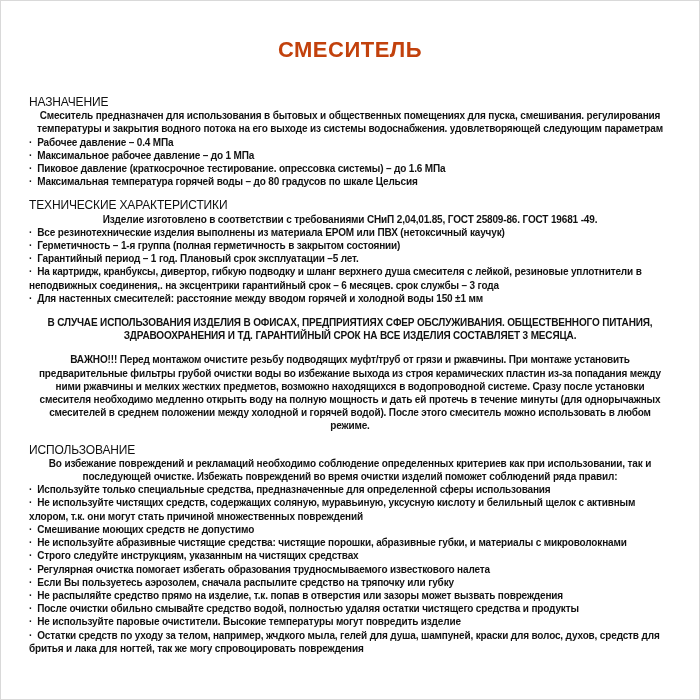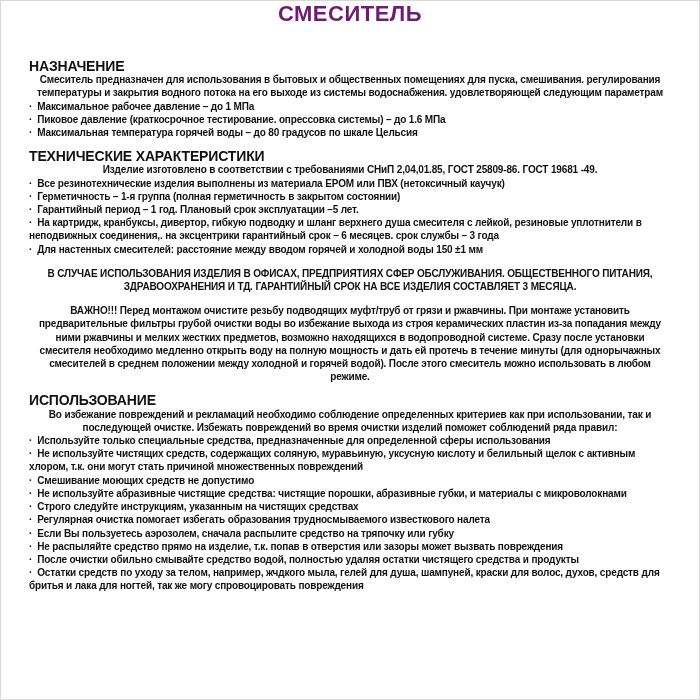--- a/index.html
+++ b/index.html
@@ -14,39 +14,40 @@
     color: #111111;
     position: relative;
     overflow: hidden;
     box-sizing: border-box;
     border: 1px solid #d9d9d9;
   }
   .page {
     padding: 0 28px;
   }
   .doc-title {
+    margin-top: 36px;
     text-align: center;
     font-size: 22px;
     font-weight: 800;
     letter-spacing: 0.5px;
-    color: #701a75;
+    color: #c2410c;
   }
   .content {
     margin-top: 33px;
     font-size: 10px;
     line-height: 13.2px;
     font-weight: 700;
     letter-spacing: -0.15px;
   }
   .section {
     margin-bottom: 11px;
   }
   .section-heading {
-    font-weight: 700;
-    font-size: 14px;
+    font-weight: 400;
+    font-size: 12px;
   }
   .para {
     margin: 0;
     text-align: center;
   }
   .para.caps {
     text-transform: uppercase;
   }
   .bullet::before {
     content: "·";
@@ -59,20 +60,21 @@
 
 <div class="page">
 
   <div class="doc-title">СМЕСИТЕЛЬ</div>
 
   <div class="content">
 
     <div class="section">
       <div class="section-heading">НАЗНАЧЕНИЕ</div>
       <p class="para">Смеситель предназначен для использования в бытовых и общественных помещениях для пуска, смешивания. регулирования температуры и закрытия водного потока на его выходе из системы водоснабжения. удовлетворяющей следующим параметрам</p>
+      <div class="bullet">Рабочее давление – 0.4 МПа</div>
       <div class="bullet">Максимальное рабочее давление – до 1 МПа</div>
       <div class="bullet">Пиковое давление (краткосрочное тестирование. опрессовка системы) – до 1.6 МПа</div>
       <div class="bullet">Максимальная температура горячей воды – до 80 градусов по шкале Цельсия</div>
     </div>
 
     <div class="section">
       <div class="section-heading">ТЕХНИЧЕСКИЕ ХАРАКТЕРИСТИКИ</div>
       <p class="para">Изделие изготовлено в соответствии с требованиями СНиП 2,04,01.85, ГОСТ 25809-86. ГОСТ 19681 -49.</p>
       <div class="bullet">Все резинотехнические изделия выполнены из материала EPOM или ПВХ (нетоксичный каучук)</div>
       <div class="bullet">Герметичность – 1-я группа (полная герметичность в закрытом состоянии)</div>
@@ -94,17 +96,18 @@
       <p class="para">Во избежание повреждений и рекламаций необходимо соблюдение определенных критериев как при использовании, так и последующей очистке. Избежать повреждений во время очистки изделий поможет соблюдений ряда правил:</p>
       <div class="bullet">Используйте только специальные средства, предназначенные для определенной сферы использования</div>
       <div class="bullet">Не используйте чистящих средств, содержащих соляную, муравьиную, уксусную кислоту и белильный щелок с активным хлором, т.к. они могут стать причиной множественных повреждений</div>
       <div class="bullet">Смешивание моющих средств не допустимо</div>
       <div class="bullet">Не используйте абразивные чистящие средства: чистящие порошки, абразивные губки, и материалы с микроволокнами</div>
       <div class="bullet">Строго следуйте инструкциям, указанным на чистящих средствах</div>
       <div class="bullet">Регулярная очистка помогает избегать образования трудносмываемого известкового налета</div>
       <div class="bullet">Если Вы пользуетесь аэрозолем, сначала распылите средство на тряпочку или губку</div>
       <div class="bullet">Не распыляйте средство прямо на изделие, т.к. попав в отверстия или зазоры может вызвать повреждения</div>
       <div class="bullet">После очистки обильно смывайте средство водой, полностью удаляя остатки чистящего средства и продукты</div>
+      <div class="bullet">Не используйте паровые очистители. Высокие температуры могут повредить изделие</div>
       <div class="bullet">Остатки средств по уходу за телом, например, жчдкого мыла, гелей для душа, шампуней, краски для волос, духов, средств для бритья и лака для ногтей, так же могу спровоцировать повреждения</div>
     </div>
 
   </div>
 </div>
 
 </body></html>

